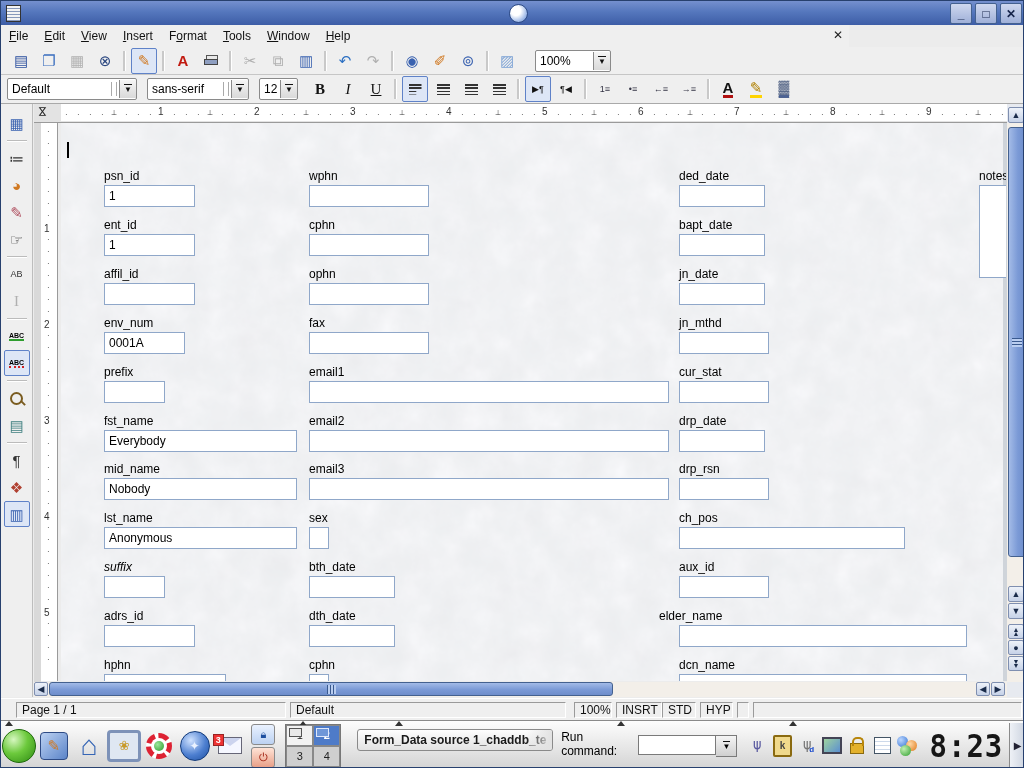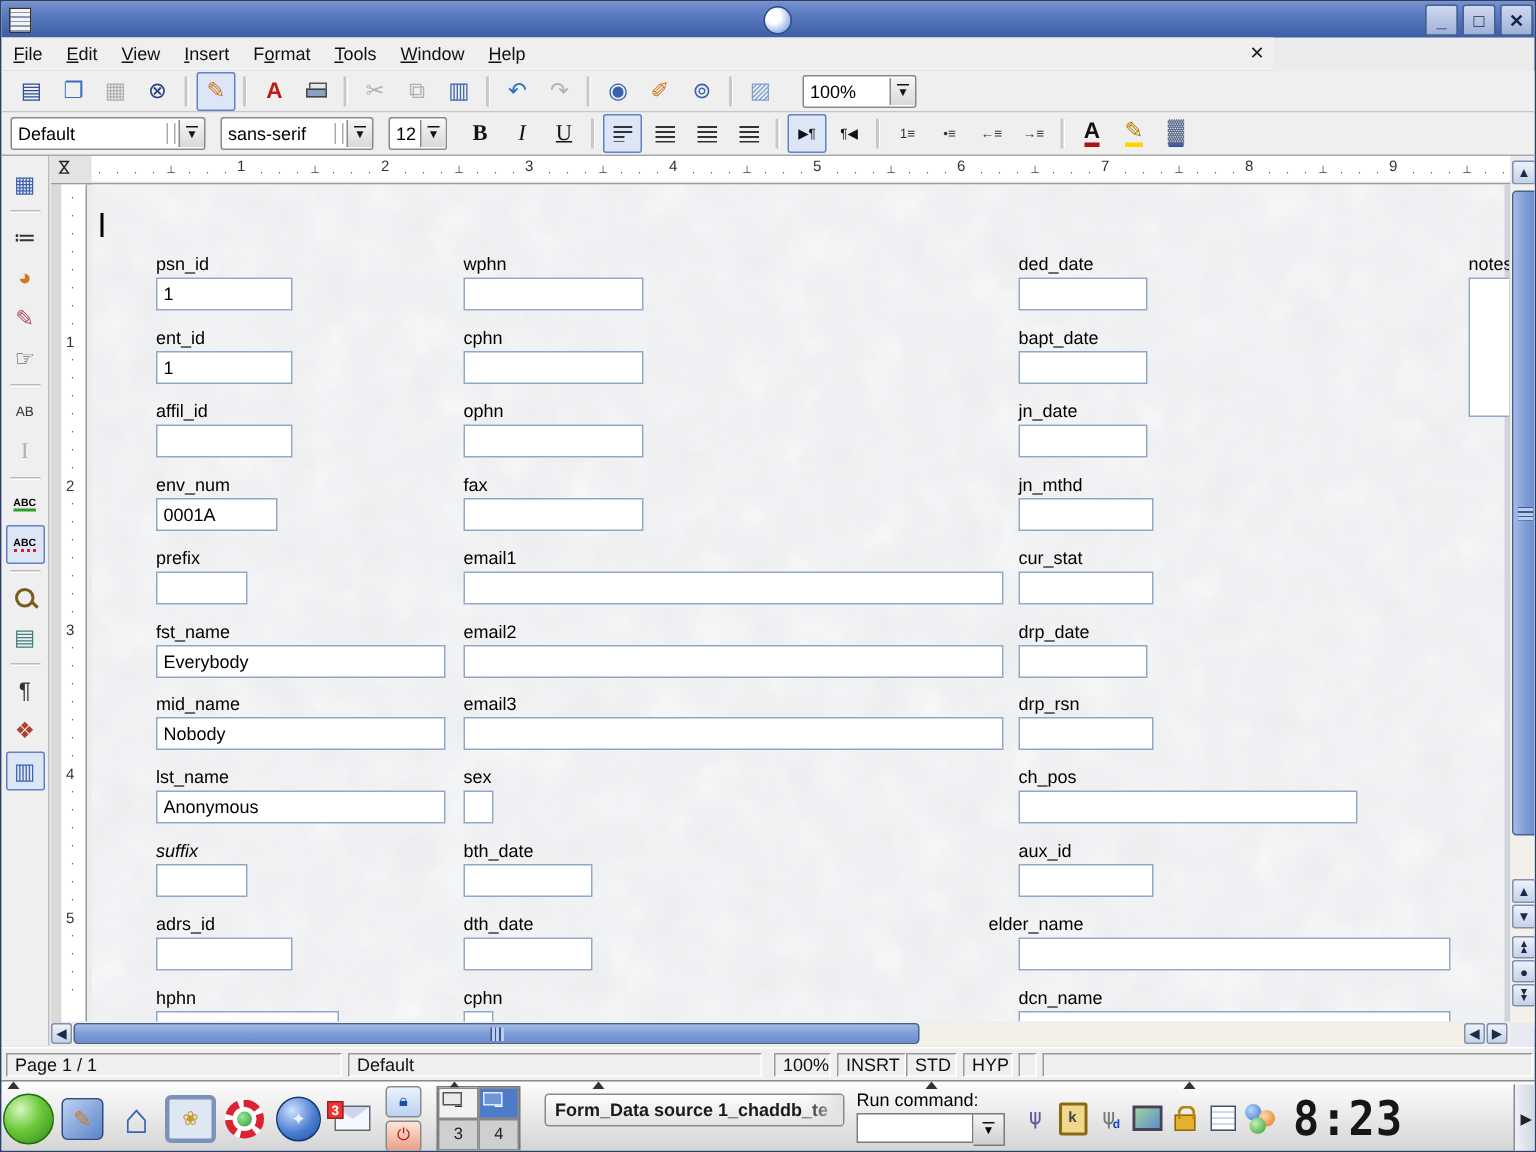--- a/index.html
+++ b/index.html
@@ -106,21 +106,21 @@
   #pager{display:grid;grid-template-columns:27px 27px;grid-template-rows:21px 21px;border:1px solid #777;margin:0 6px;}
   .pcell{border:1px solid #888;font-size:11px;color:#222;display:flex;align-items:center;justify-content:center;background:#cfcfcf;position:relative;}
   .pcell.one{background:#f2f2f2;}
   .pcell.active{background:#4e7bc8;color:#fff;font-weight:bold;}
   .pwin{position:absolute;left:2px;top:2px;width:11px;height:7px;border:1px solid #555;background:#e9e9e9;}
   .pcell.active .pwin{border-color:#dfe8fa;background:#6f97d8;}
   #taskbtn{width:200px;height:22px;margin:0 8px 12px 10px;background:linear-gradient(180deg,#fefefe,#e2e2e2);
     border:1px solid #8a8a8a;border-radius:3px;font-weight:bold;font-size:12px;color:#1a1a1a;
     padding:3px 6px;box-sizing:border-box;white-space:nowrap;overflow:hidden;position:relative;}
   #taskbtn .fade{position:absolute;right:0;top:0;width:26px;height:100%;background:linear-gradient(90deg,rgba(226,226,226,0),#e2e2e2);}
-  #runbox{display:flex;flex-direction:column;margin-right:6px;}
+  #runbox{display:flex;margin-right:6px;align-items:center;}
   #runbox .rlabel{font-size:12px;color:#000;margin:-2px 0 2px 0;}
   #runbox .rrow{display:flex;}
   #runbox input{width:70px;height:18px;border:1px solid #7a7a7a;font-size:12px;padding:0 3px;}
   #runbox .drop{width:20px;height:20px;background:linear-gradient(180deg,#f5f5f5,#cfcfcf);border:1px solid #7a7a7a;border-left:none;
      display:flex;align-items:center;justify-content:center;font-size:8px;}
   .tray{display:flex;align-items:center;gap:5px;margin:0 4px;}
   .tray .ti{width:20px;height:20px;display:flex;align-items:center;justify-content:center;font-size:15px;}
   #clock{font-family:"DejaVu Sans Mono",monospace;font-weight:bold;font-size:29px;color:#161616;
      letter-spacing:1px;transform:scaleY(1.1);margin:0 6px 0 8px;}
   #hidebtn{width:15px;height:45px;margin-left:auto;background:linear-gradient(90deg,#eef1f6,#cdd4e0);
@@ -600,21 +600,21 @@
     <div class="sbtn" style="position:absolute;left:0;top:0;width:14px;height:14px;">◀</div>
     <div class="hthumb">
         <span class="grip"></span>
       </div>
     <div class="sbtn" style="position:absolute;left:942px;top:0;width:14px;height:14px;">◀</div>
     <div class="sbtn" style="position:absolute;left:957px;top:0;width:14px;height:14px;">▶</div>
   </div>
   <div id="corner-br"></div>
 
   <div id="statusbar">
-    <span class="scell" style="width:224px;margin-left:3px;">Page 1 / 1</span>
+    <span class="scell" style="width:270px;margin-left:15px;">Page 1 / 1</span>
     <span class="scell" style="width:276px;margin-left:4px;">Default</span>
     <span class="scell" style="width:38px;margin-left:8px;">100%</span>
     <span class="scell" style="width:46px;margin-left:4px;">INSRT</span>
     <span class="scell" style="width:34px;margin-left:0;">STD</span>
     <span class="scell" style="width:33px;margin-left:4px;">HYP</span>
     <span class="scell" style="width:6px;margin-left:4px;"></span>
     <span class="scell" style="flex:1;margin:0 3px 0 4px;"></span>
   </div>
 
   <div id="taskbar">

